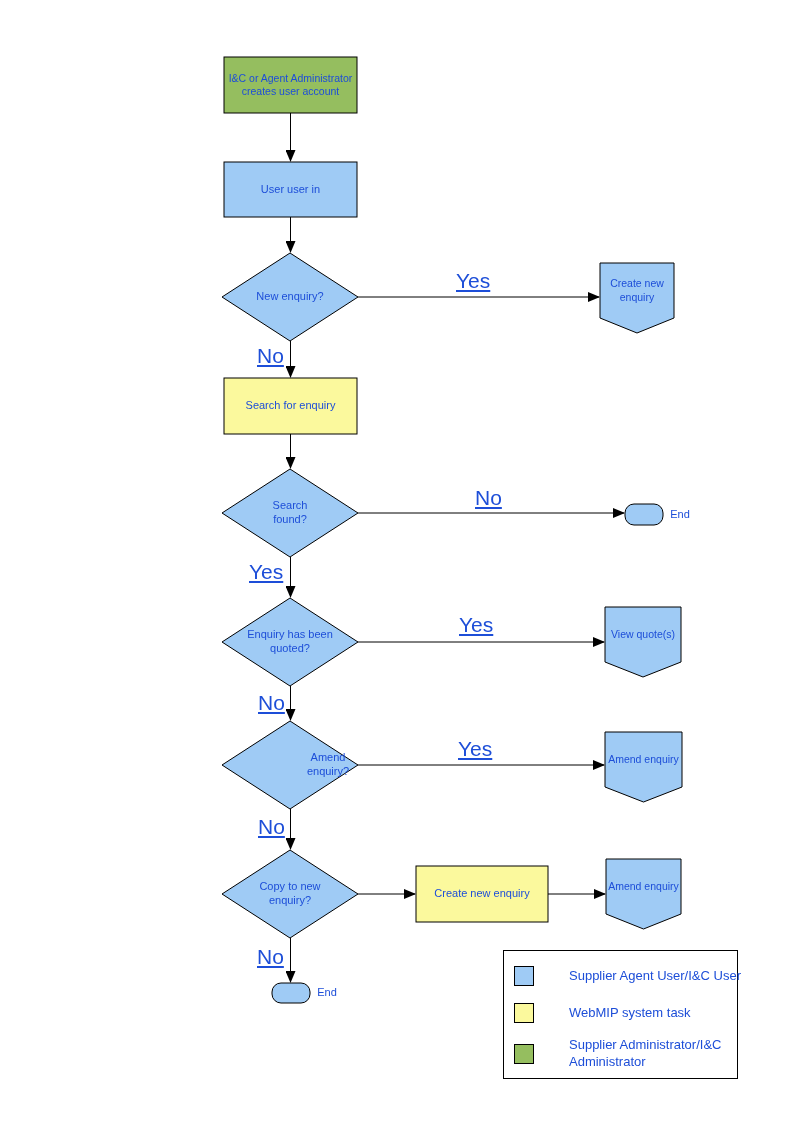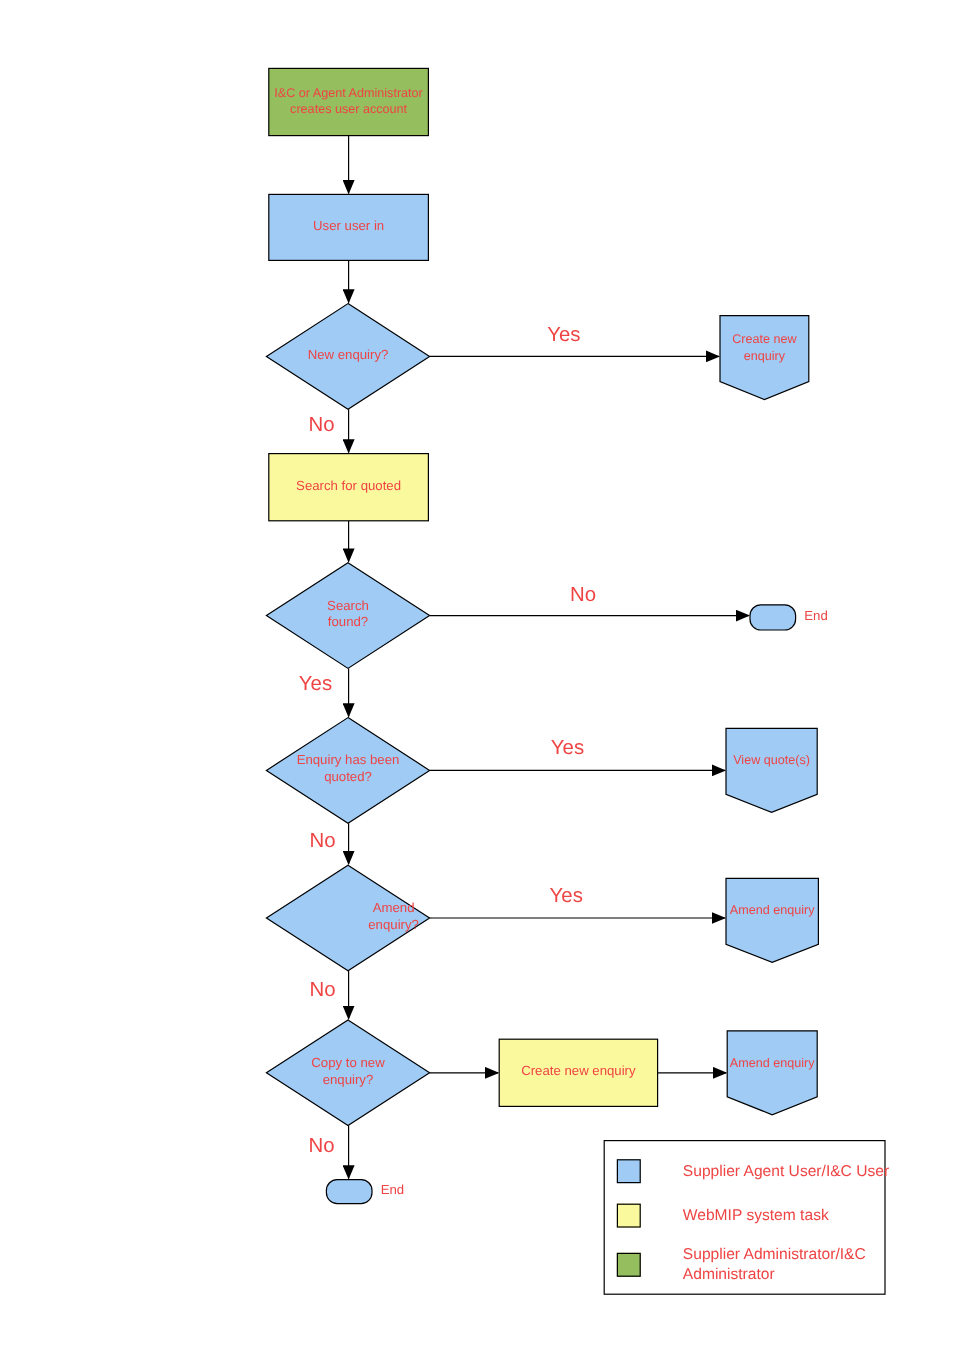--- a/index.html
+++ b/index.html
@@ -2,21 +2,21 @@
 <html><head>
 <meta charset="utf-8">
 <style>
   html, body { margin: 0; padding: 0; background: #ffffff; }
   #page {
     position: relative;
     width: 794px;
     height: 1123px;
     background: #ffffff;
     font-family: "Liberation Sans", sans-serif;
-    color: #ef4444;
+    color: #1d4ed8;
     overflow: hidden;
   }
   svg .shape { stroke: #000000; stroke-width: 1px; }
   svg line { stroke: #000000; stroke-width: 1px; }
 
   .node-label {
     position: absolute;
     display: flex;
     align-items: center;
     justify-content: center;
@@ -26,23 +26,24 @@
     pointer-events: none;
   }
   .node-label span { display: inline-block; }
   .pent-label { font-size: 10.5px; }
   .nowrap span { white-space: nowrap; }
   .small-label { font-size: 10.5px; }
   .end-label { font-size: 11px; margin-left: 36px; }
 
   .edge-label {
     position: absolute;
-    font-size: 17px;
+    font-size: 21px;
     line-height: 1;
     pointer-events: none;
+    text-decoration: underline;
   }
 
   #legend {
     position: absolute;
     left: 503px;
     top: 950px;
     width: 235px;
     height: 129px;
     border: 1px solid #000000;
     background: #ffffff;
@@ -119,21 +120,21 @@
   <div class="node-label" style="left:224px;top:162px;width:133px;height:55px;">
       <span>User user in</span>
     </div>
   <div class="node-label" style="left:222px;top:253px;width:136px;height:88px;">
       <span style="width:92px;text-align:center;">New enquiry?</span>
     </div>
   <div class="node-label pent-label" style="left:600px;top:263px;width:74px;height:55px;">
       <span style="width:64px;">Create new enquiry</span>
     </div>
   <div class="node-label" style="left:224px;top:378px;width:133px;height:56px;">
-      <span>Search for quoted</span>
+      <span>Search for enquiry</span>
     </div>
   <div class="node-label" style="left:222px;top:469px;width:136px;height:88px;">
       <span style="width:60px;">Search found?</span>
     </div>
   <div class="node-label end-label" style="left:625px;top:504px;width:38px;height:21px;">
       <span>End</span>
     </div>
   <div class="node-label" style="left:222px;top:598px;width:136px;height:88px;">
       <span style="width:90px;">Enquiry has been quoted?</span>
     </div>

